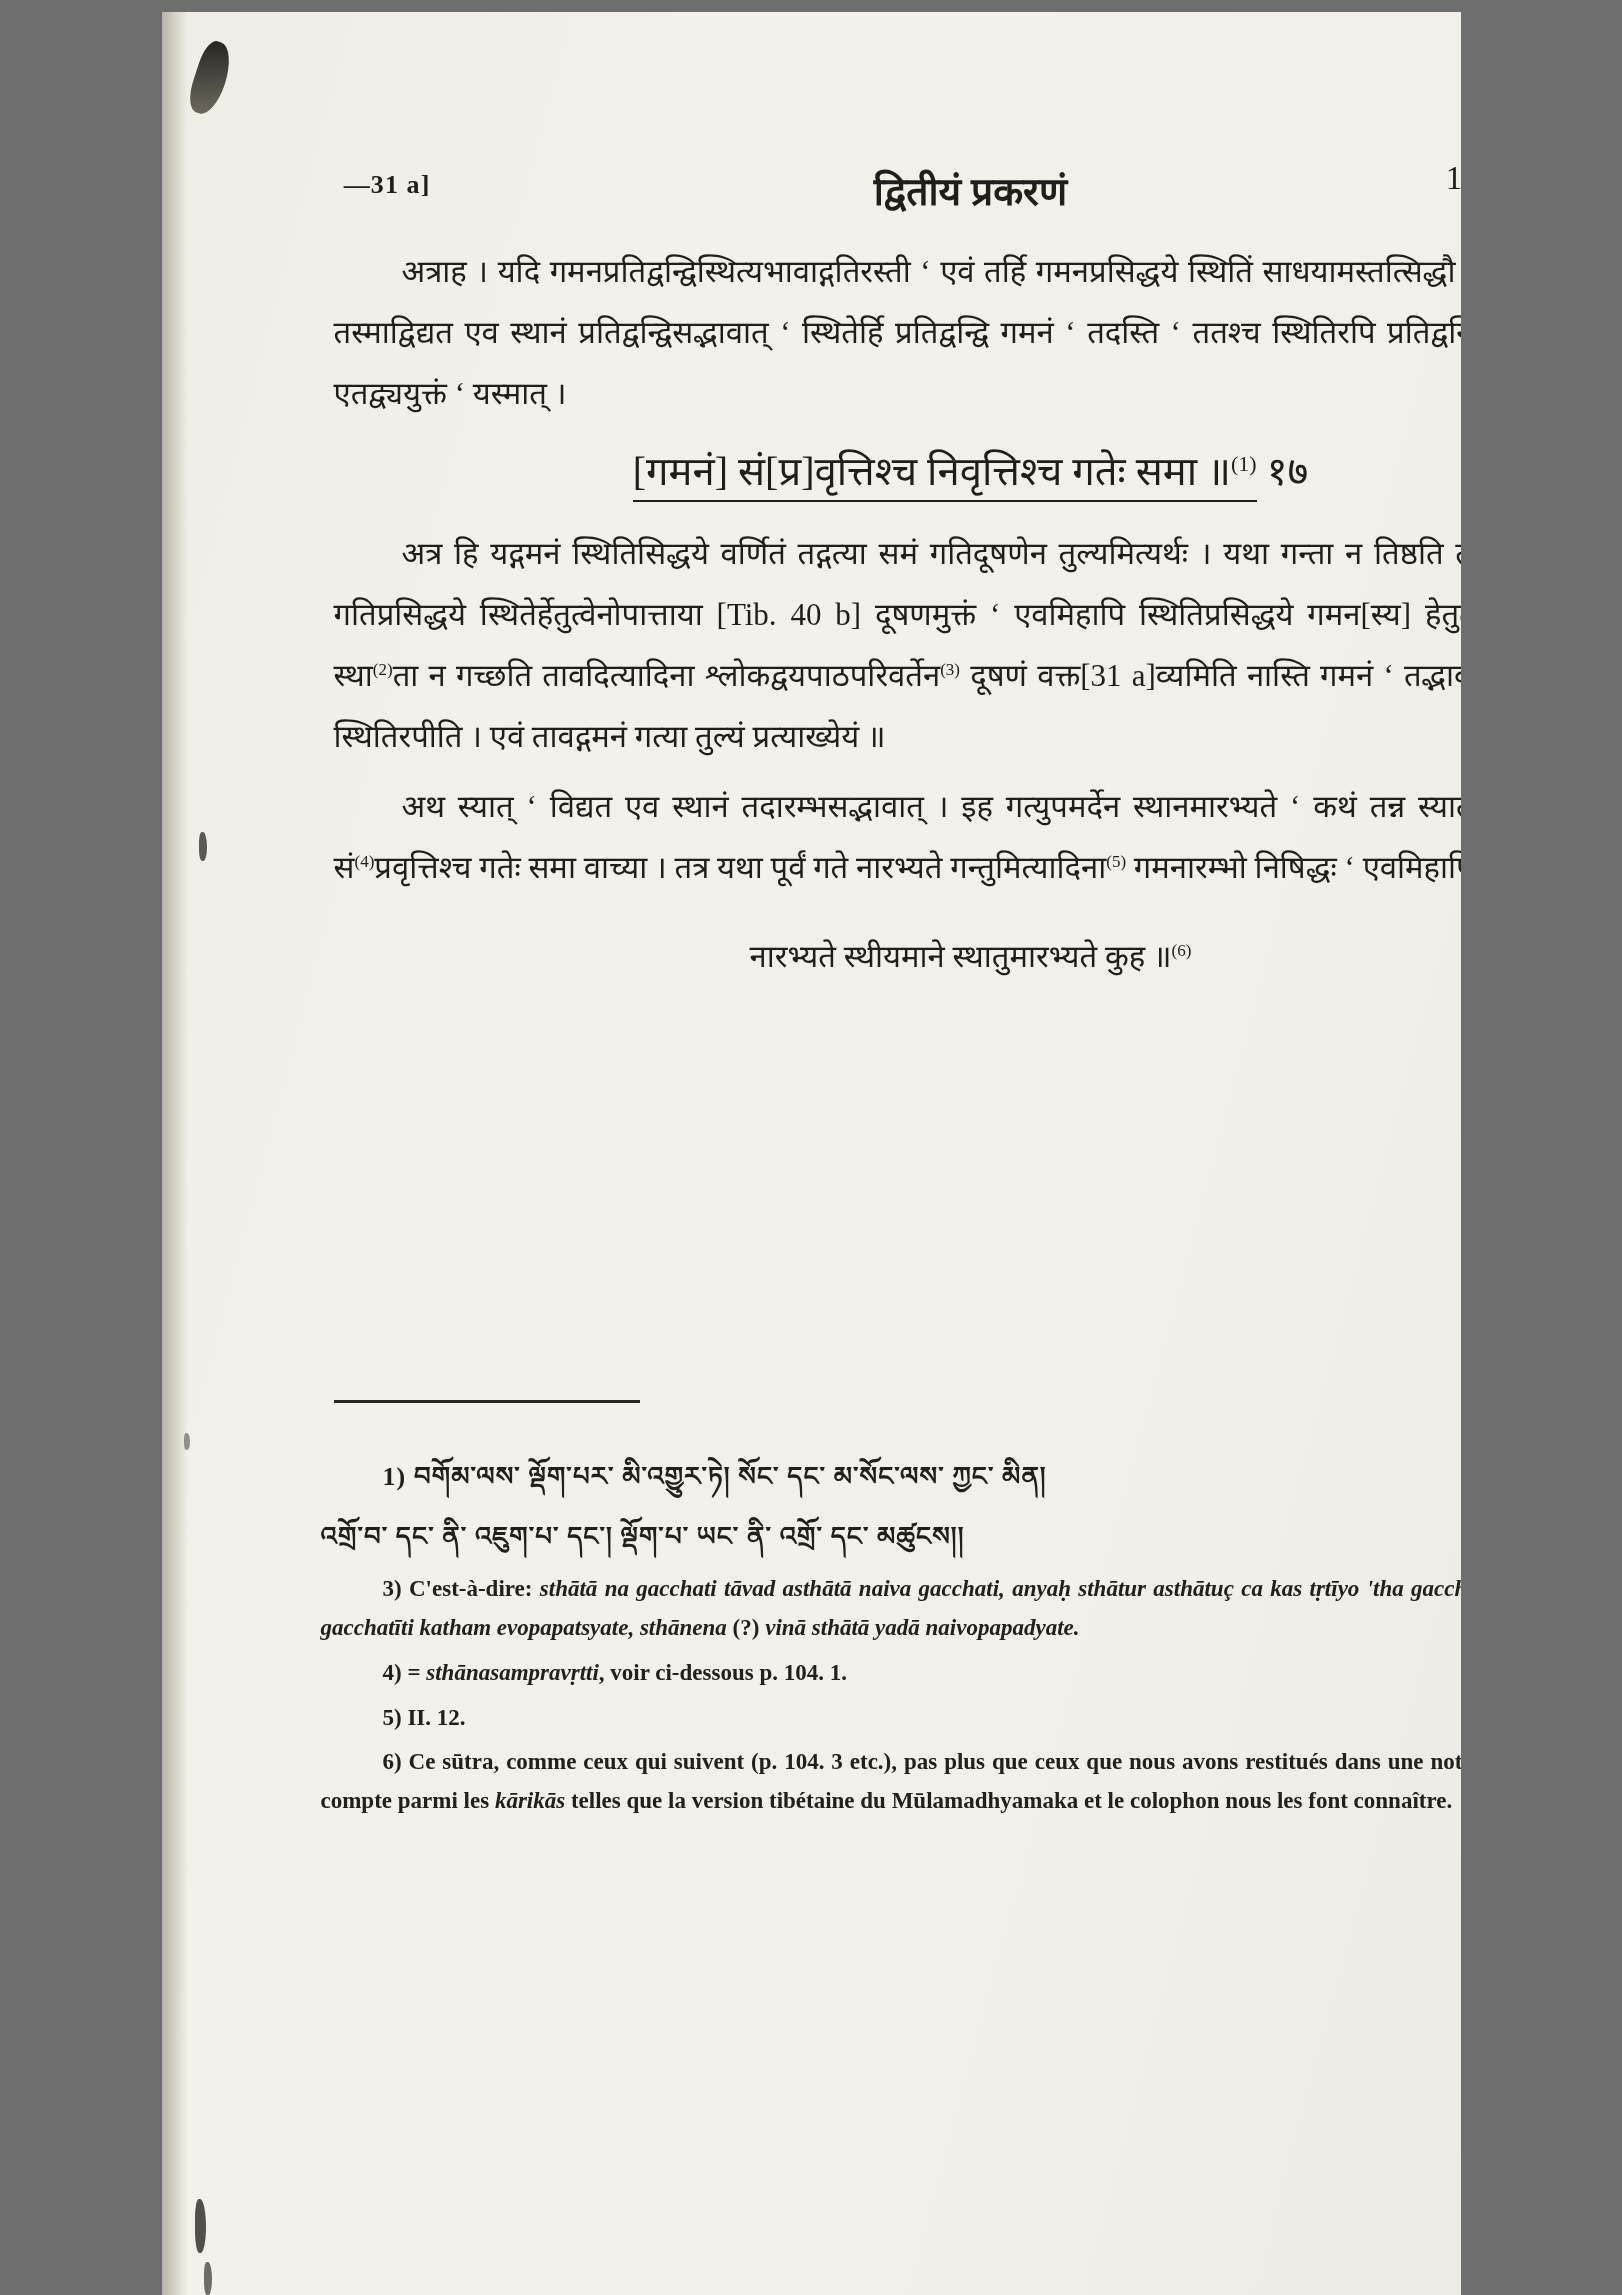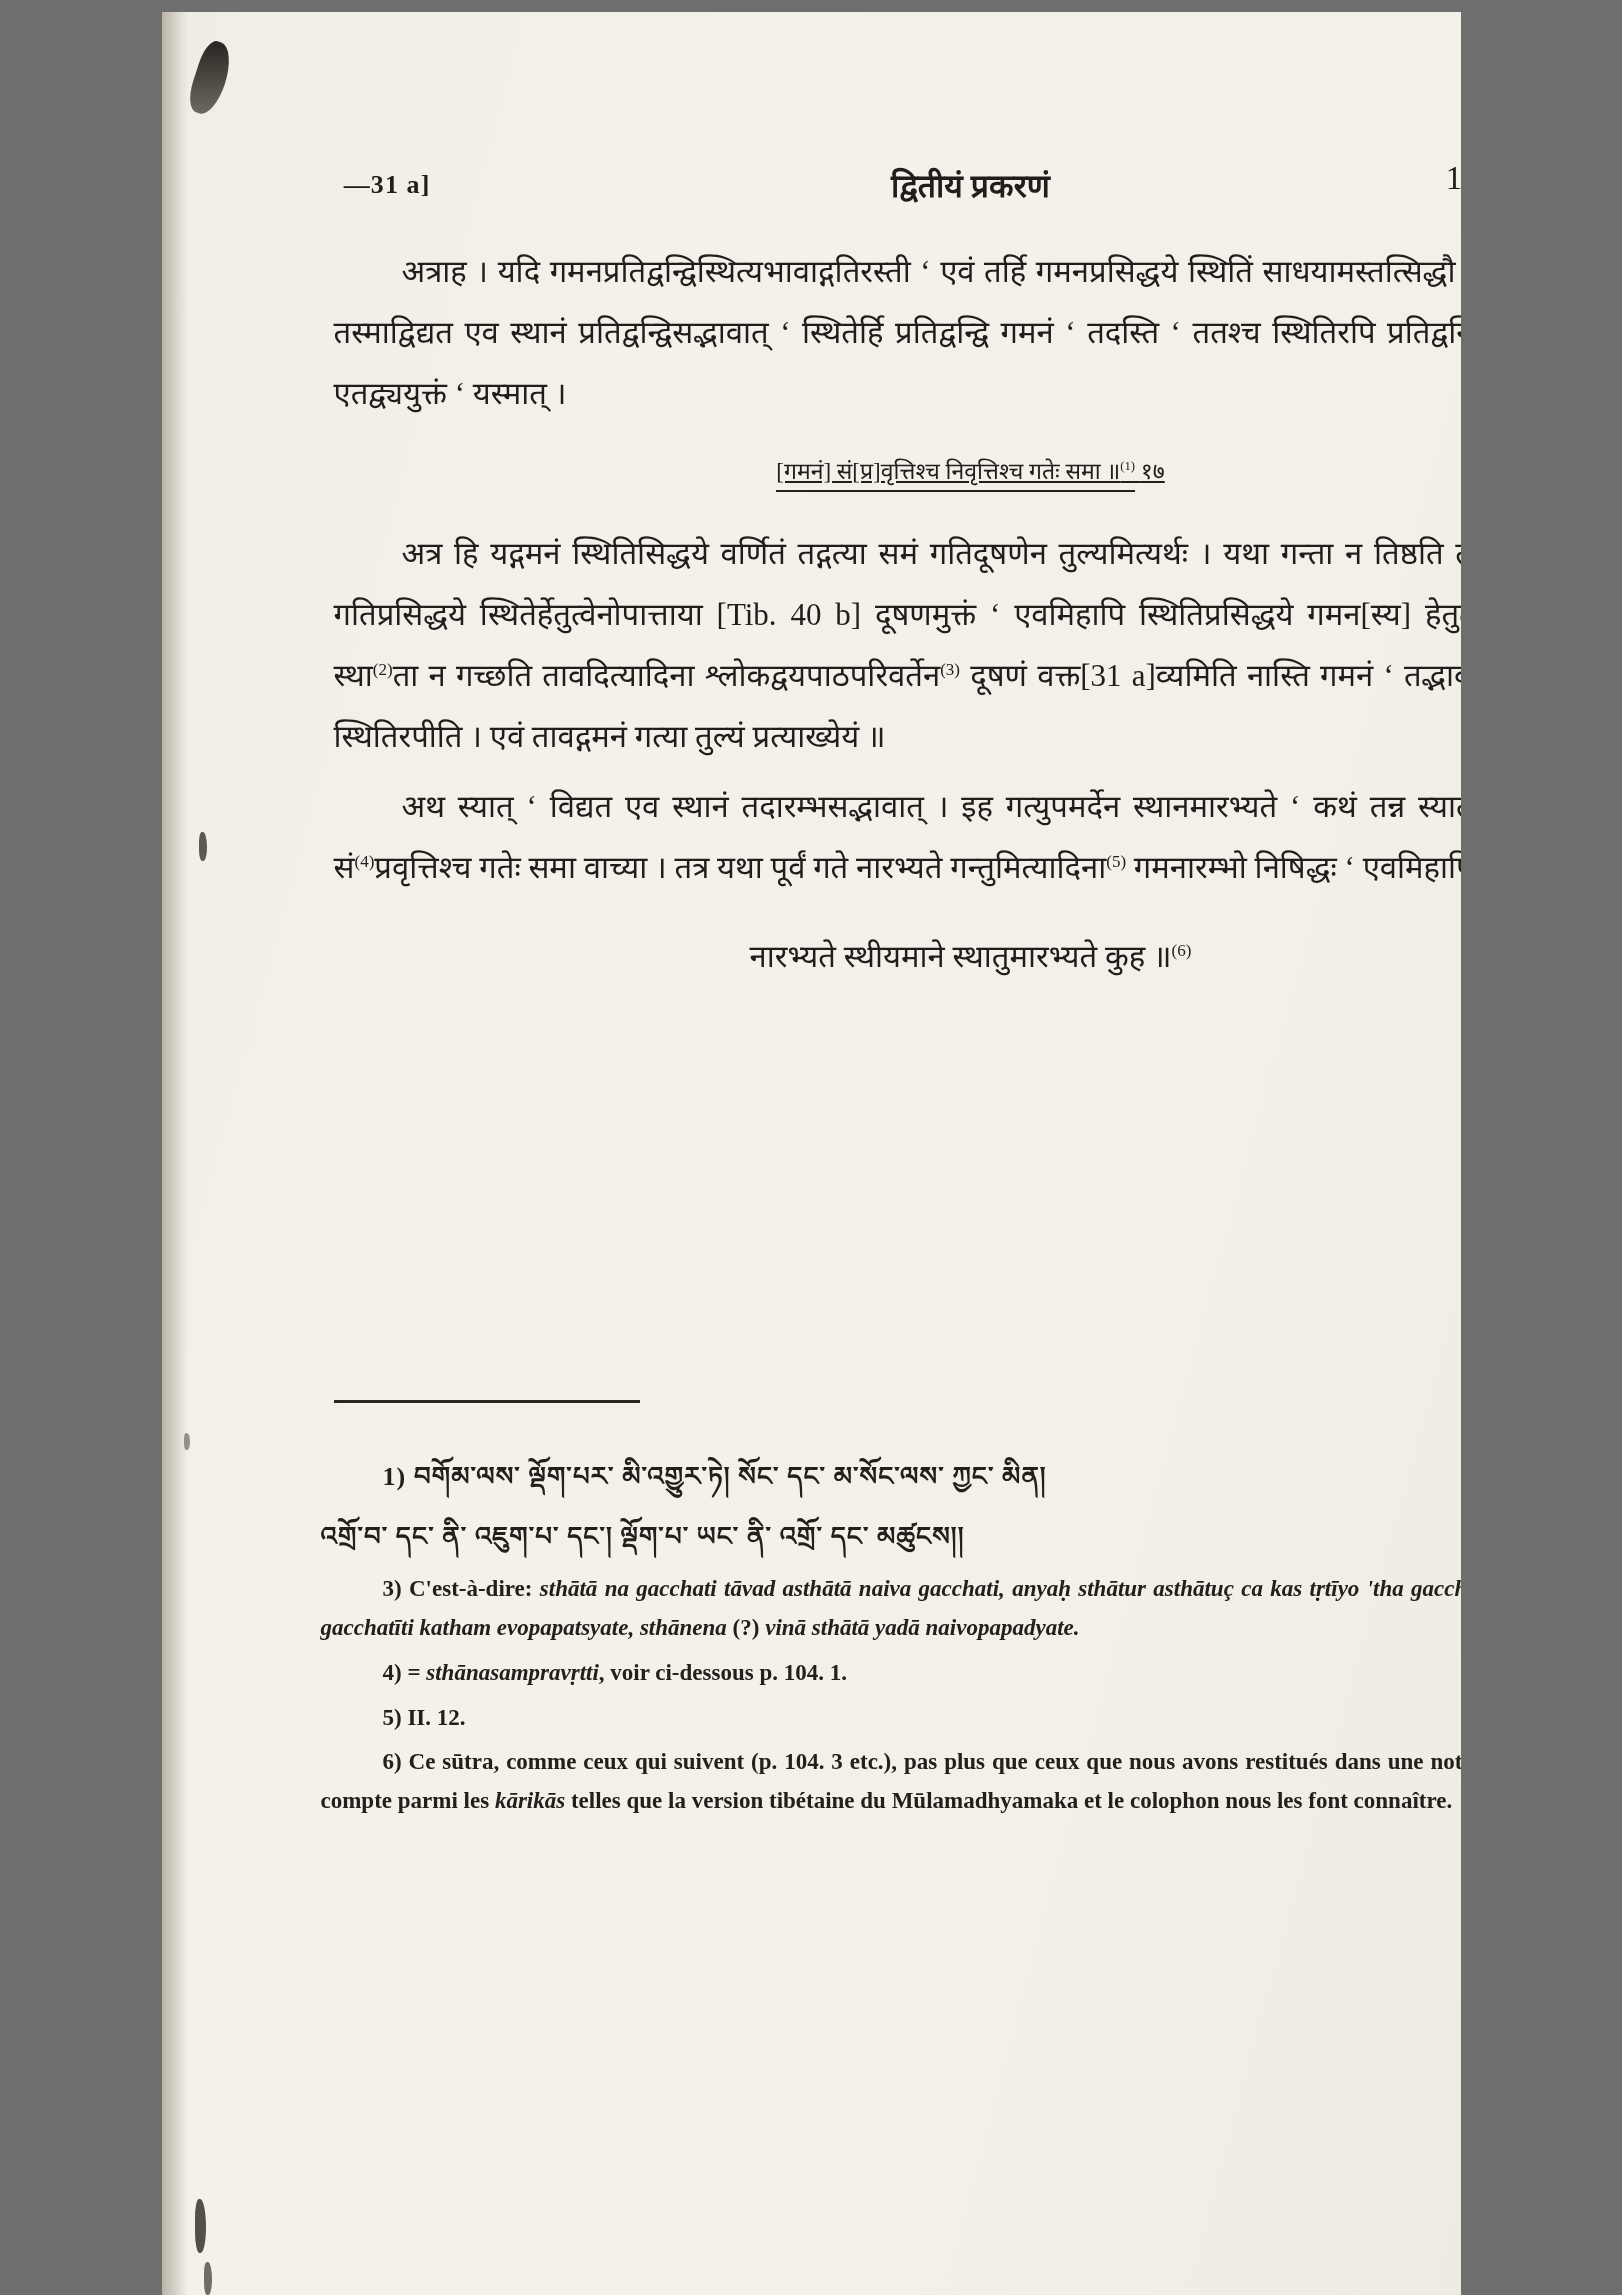--- a/index.html
+++ b/index.html
@@ -20,28 +20,28 @@
   .smudge.a{left:33px;top:29.4px;width:31px;height:74px;transform:rotate(18deg);
     background:linear-gradient(160deg,#2c2a26 10%,#6a665d 90%);}
   .smudge.b{left:37px;top:820px;width:8px;height:29.4px;opacity:.8;}
   .smudge.c{left:33px;top:2187px;width:11.3px;height:54px;opacity:.85;}
   .smudge.d{left:42px;top:2250px;width:8px;height:33px;opacity:.7;}
   .smudge.e{left:22.6px;top:1421px;width:5.7px;height:17px;opacity:.5;}
 
   .header{position:absolute;left:172px;top:148px;width:1274px;height:51px;}
   .margin-marker{position:absolute;left:10.2px;top:10.2px;font-weight:bold;font-size:26px;letter-spacing:1.1px;}
   .page-title{position:absolute;left:0;right:0;top:3.4px;text-align:center;
-    font-size:32px;font-weight:bold;}
+    font-size:39px;font-weight:bold;}
   .page-number{position:absolute;right:102px;top:0;font-size:33px;letter-spacing:3.4px;}
 
   .content{position:absolute;left:172px;top:229px;width:1274px;}
   .deva{font-size:31px;line-height:61px;text-align:justify;}
   .deva p{margin:0 0 9px 0;text-indent:68px;}
   sup{font-size:.55em;line-height:0;vertical-align:super;}
-  .verse{ text-align:center;text-indent:0;margin:19px 0 22.6px 0;font-size:23px;line-height:57px;text-decoration:underline;}
+  .verse{ text-align:center;text-indent:0;margin:19px 0 22.6px 0;font-size:40px;line-height:57px;}
   .underlined{border-bottom:2.3px solid #232019;padding-bottom:5.7px;}
   .verse2{margin:25px 0 0 0;}
   .verse2 div{text-align:center;font-size:31px;line-height:67px;}
 
   .line-numbers span{position:absolute;left:1367px;font-size:25px;font-weight:bold;font-family:"Liberation Serif",serif;}
   .ln5{top:555px;}
   .ln10{top:957px;}
   .ln15{top:1336px;}
 
   .fn-rule{position:absolute;left:172px;top:1388px;width:306px;height:2.8px;background:#2a2username723;background:#2a2723;}

